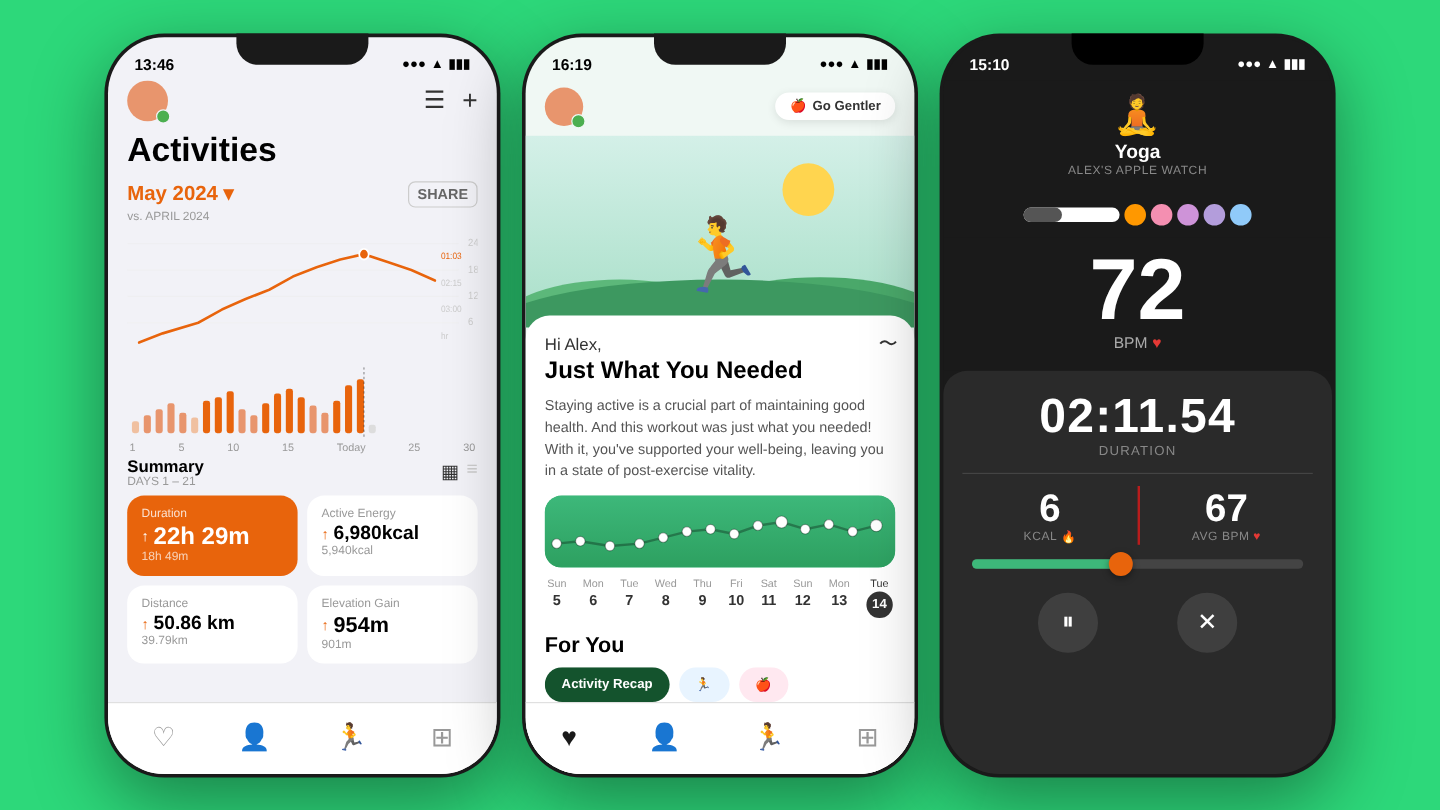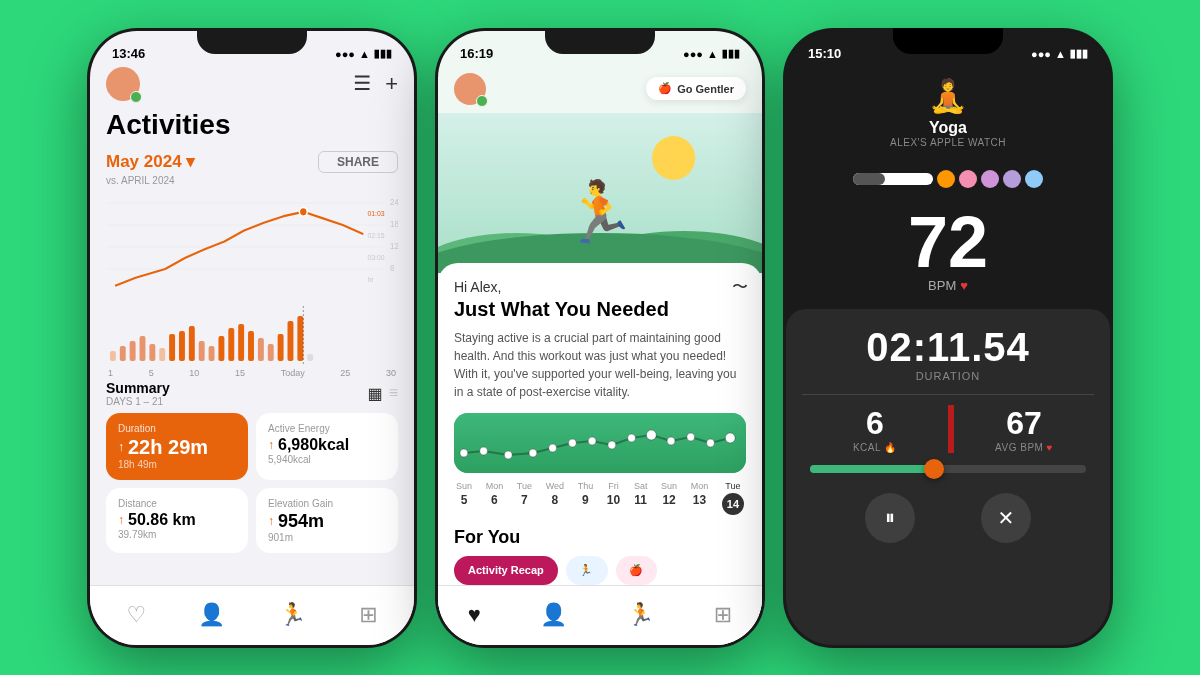--- a/index.html
+++ b/index.html
@@ -118,21 +118,21 @@
       color: #000;
       box-shadow: 0 1px 3px rgba(0,0,0,0.15);
     }
     .p1-month-row {
       display: flex;
       justify-content: space-between;
       align-items: center;
       margin-bottom: 2px;
     }
     .p1-month { font-size: 17px; font-weight: 700; color: #e8640c; }
-    .p1-share { font-size: 12px; font-weight: 700; color: #666; border: 1.5px solid #ccc; border-radius: 6px; padding: 3px 18px; }
+    .p1-share { font-size: 12px; font-weight: 700; color: #666; border: 1.5px solid #ccc; border-radius: 6px; padding: 3px 7px; }
     .p1-vs { font-size: 10px; color: #999; margin-bottom: 6px; }
 
     
     .p1-chart-area {
       height: 110px;
       position: relative;
       margin-bottom: 4px;
     }
     .p1-chart-area svg { width: 100%; height: 100%; }
 
@@ -302,21 +302,21 @@
 
     .p2-for-you { font-size: 18px; font-weight: 800; color: #000; margin-bottom: 8px; }
     .p2-chips { display: flex; gap: 8px; overflow: hidden; }
     .p2-chip {
       border-radius: 20px;
       padding: 8px 14px;
       font-size: 11px;
       font-weight: 600;
       white-space: nowrap;
     }
-    .p2-chip.green { background: #be185d; color: #fff; }
+    .p2-chip.green { background: #14532d; color: #fff; }
     .p2-chip.blue { background: #e8f4ff; color: #333; }
     .p2-chip.pink { background: #ffe8f0; color: #333; }
 
     .p2-tabbar {
       position: absolute;
       bottom: 0;
       left: 0; right: 0;
       height: 60px;
       background: rgba(255,255,255,0.95);
       border-top: 1px solid #e0e0e0;
@@ -446,21 +446,21 @@
       background: rgba(255,255,255,0.1);
       display: flex;
       align-items: center;
       justify-content: center;
       font-size: 20px;
       color: #fff;
     }
 
     
     .p3-divider-v {
-      border-left: 6px solid #b91c1c;
+      border-left: 2px solid #b91c1c;
     }
   </style>
 </head>
 <body>
 
 <div class="phone phone1">
   <div class="notch"></div>
   <div class="phone-inner">
     <div class="status-bar light">
       <span class="status-time">13:46</span>

